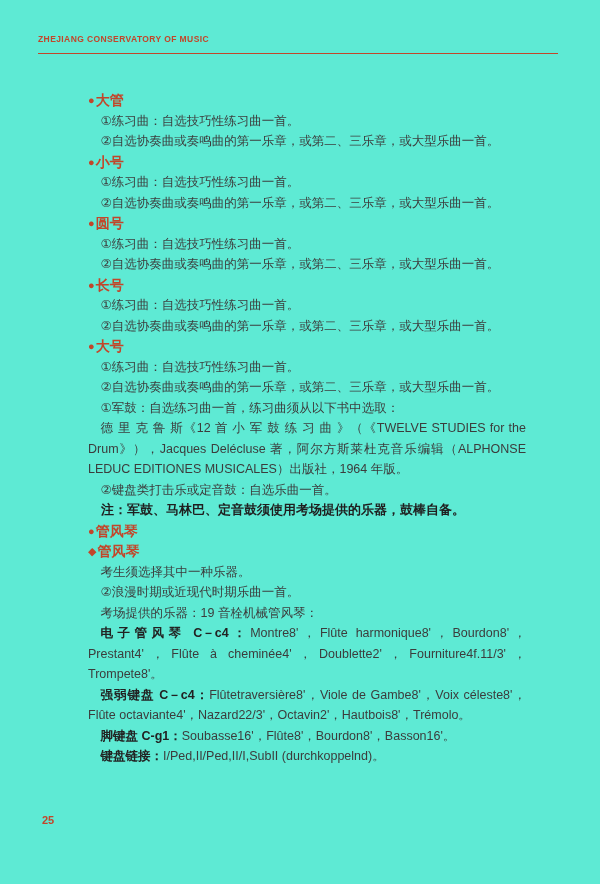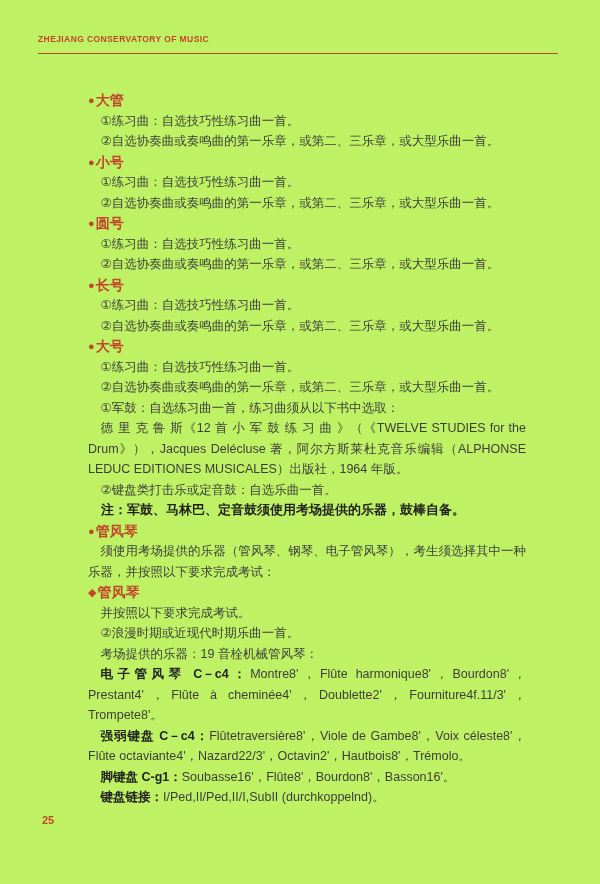--- a/index.html
+++ b/index.html
@@ -1,20 +1,20 @@
 <!DOCTYPE html>
 <html><head>
 <meta charset="utf-8">
 <style>
   html, body { margin: 0; padding: 0; background: #ffffff; }
   .page {
     position: relative;
     width: 600px;
     height: 884px;
-    background: #bef264;
+    background: #5eead4;
     overflow: hidden;
     font-family: "Liberation Sans", "DejaVu Sans", sans-serif;
   }
   .doc-header {
     position: absolute;
     top: 34px;
     left: 38px;
     right: 42px;
     color: #c2462a;
     font-size: 8.5px;
@@ -89,24 +89,23 @@
     <div class="heading"><span class="bullet">●</span><span>大号</span></div>
     <div class="line">①练习曲：自选技巧性练习曲一首。</div>
     <div class="line">②自选协奏曲或奏鸣曲的第一乐章，或第二、三乐章，或大型乐曲一首。</div>
 
     <div class="line">①军鼓：自选练习曲一首，练习曲须从以下书中选取：</div>
     <div class="para">德 里 克 鲁 斯《12 首 小 军 鼓 练 习 曲 》（《TWELVE STUDIES for the Drum》），Jacques Delécluse 著，阿尔方斯莱杜克音乐编辑（ALPHONSE LEDUC EDITIONES MUSICALES）出版社，1964 年版。</div>
     <div class="line">②键盘类打击乐或定音鼓：自选乐曲一首。</div>
     <div class="note">注：军鼓、马林巴、定音鼓须使用考场提供的乐器，鼓棒自备。</div>
 
     <div class="heading"><span class="bullet">●</span><span>管风琴</span></div>
-    <div class="para">须使用考场提供的乐器（管风琴、钢琴、电子管风琴），考生须选择其中一种乐器，并按照以下要求完成考试：</div>
 
     <div class="heading"><span class="bullet">◆</span><span>管风琴</span></div>
-    <div class="line">并按照以下要求完成考试。</div>
+    <div class="line">考生须选择其中一种乐器。</div>
     <div class="line">②浪漫时期或近现代时期乐曲一首。</div>
     <div class="line">考场提供的乐器：19 音栓机械管风琴：</div>
 
     <div class="para"><span class="lead">电子管风琴 C－c4：</span><span>Montre8'，Flûte harmonique8'，Bourdon8'，Prestant4'，Flûte à cheminée4'，Doublette2'，Fourniture4f.11/3'，Trompete8'。</span></div>
     <div class="para"><span class="lead">强弱键盘 C－c4：</span><span>Flûtetraversière8'，Viole de Gambe8'，Voix céleste8'，Flûte octaviante4'，Nazard22/3'，Octavin2'，Hautbois8'，Trémolo。</span></div>
     <div class="para"><span class="lead">脚键盘 C-g1：</span><span>Soubasse16'，Flûte8'，Bourdon8'，Basson16'。</span></div>
     <div class="para"><span class="lead">键盘链接：</span><span>I/Ped,II/Ped,II/I,SubII (durchkoppelnd)。</span></div>
 
   </div>
 

